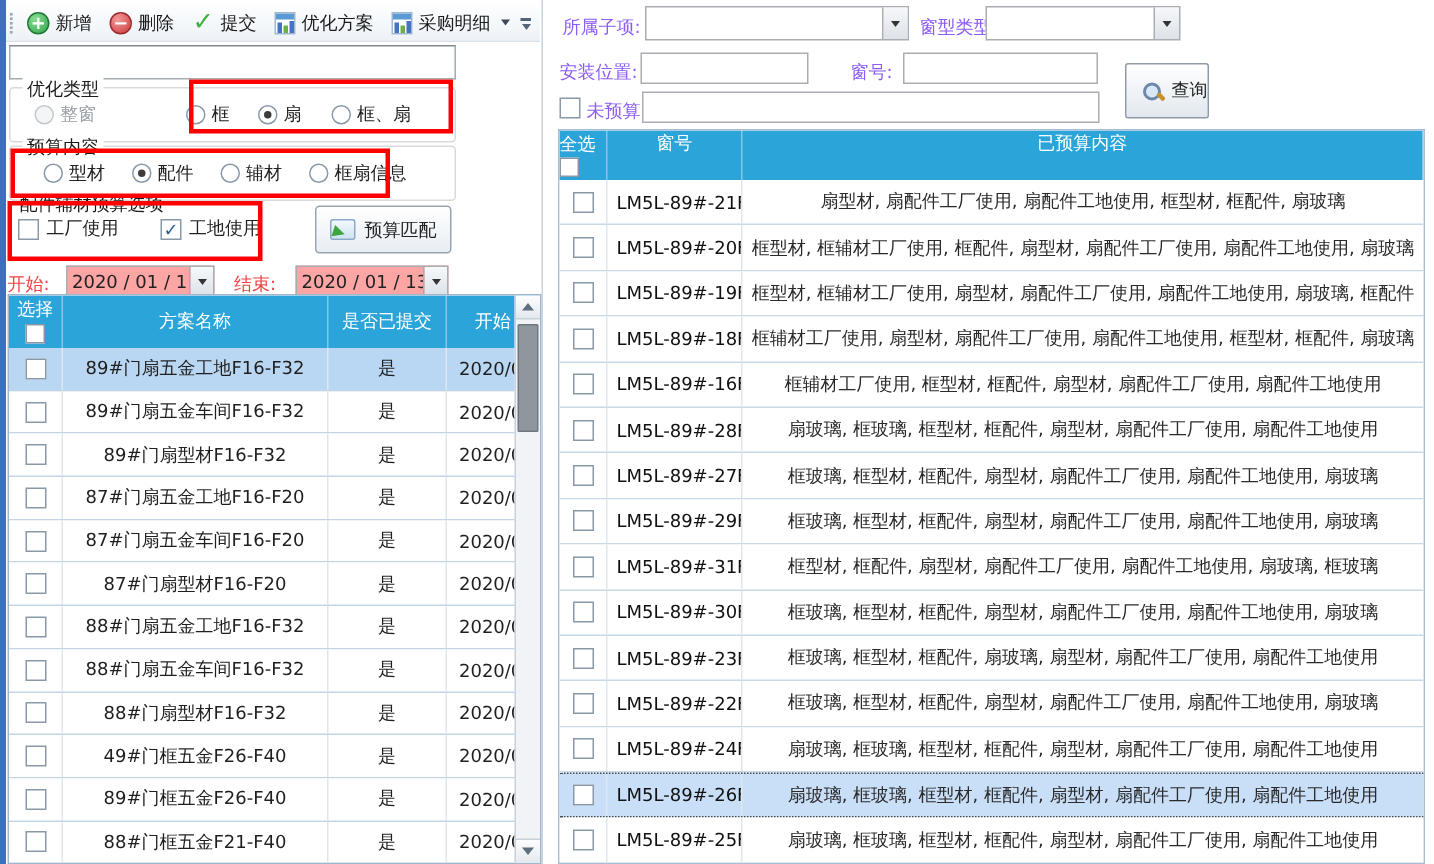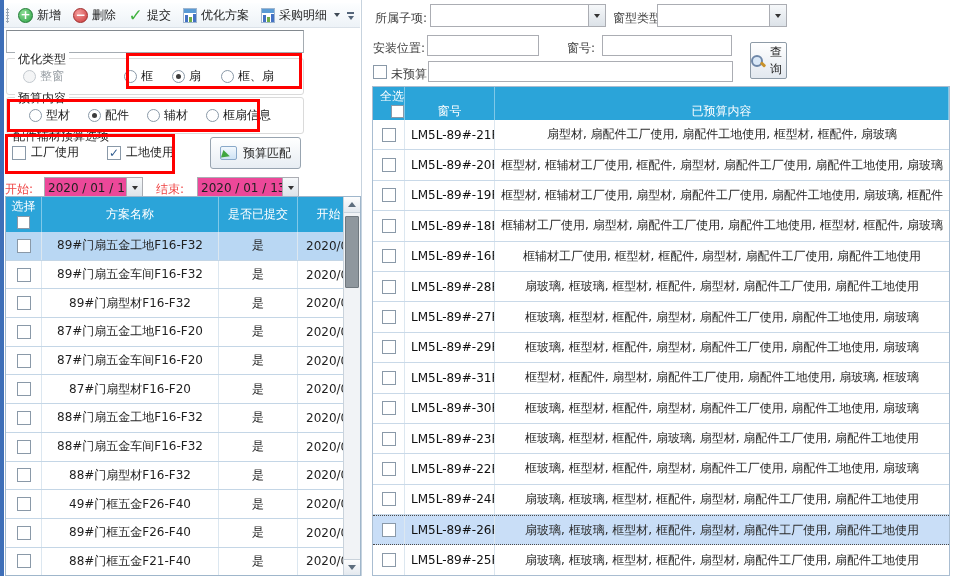--- a/index.html
+++ b/index.html
@@ -74,21 +74,21 @@
 #red3{left:1px;top:134px;width:170px;height:40px;}
 
 .match-btn{position:absolute;left:206px;top:137px;width:91px;height:32px;border:1px solid #98A4B0;border-radius:3px;
   background:linear-gradient(#FFFFFF,#E7EDF3);display:flex;align-items:center;justify-content:center;gap:6px;cursor:pointer;}
 .ico.match{width:17px;height:14px;border:1px solid #8AA9C9;background:linear-gradient(#F2F8FD,#CFE3F5);position:relative;border-radius:2px;}
 .ico.match::after{content:"";position:absolute;left:1px;bottom:0;width:0;height:0;border-top:4px solid transparent;border-bottom:4px solid transparent;border-left:8px solid #3FA53F;transform:rotate(18deg);}
 
 .date-label{position:absolute;color:#ef4444;}
 #lbl-start{left:1px;top:181px;}
 #lbl-end{left:152px;top:181px;}
-.dp{position:absolute;top:177px;height:21px;border:1px solid #ABADB3;background:#ec4899;display:flex;align-items:center;cursor:pointer;}
+.dp{position:absolute;top:177px;height:21px;border:1px solid #ABADB3;background:#fca5a5;display:flex;align-items:center;cursor:pointer;}
 #dp-start{left:40px;width:99px;}
 #dp-end{left:193px;width:102px;}
 .dp .val{flex:1;padding:0 3px;white-space:nowrap;overflow:hidden;}
 .dp .dbtn{width:16px;height:100%;background:linear-gradient(#F6F8FA,#DCE2E8);border-left:1px solid #ABADB3;display:flex;align-items:center;justify-content:center;}
 .tri-down{width:0;height:0;border-left:3.5px solid transparent;border-right:3.5px solid transparent;border-top:4px solid #333;}
 
 
 .ptable{position:absolute;left:1px;top:196px;width:356px;height:380px;border:1px solid #9FB6CB;background:#fff;overflow:hidden;}
 .phead{display:flex;height:35px;background:#2BA4D9;color:#fff;}
 .phc{display:flex;align-items:center;justify-content:center;border-right:1px solid rgba(255,255,255,.4);overflow:hidden;}
@@ -105,46 +105,46 @@
 
 .scroll-v{position:absolute;right:0;top:0;width:17px;height:100%;background:#F1F3F6;border-left:1px solid #C9D2DB;}
 .sbtn{position:absolute;left:0;width:100%;height:16px;display:flex;align-items:center;justify-content:center;background:linear-gradient(#FDFDFD,#E4E9EF);cursor:pointer;}
 .sbtn.up{top:0;border-bottom:1px solid #C9D2DB;}
 .sbtn.down{bottom:0;border-top:1px solid #C9D2DB;}
 .tri-up{width:0;height:0;border-left:4px solid transparent;border-right:4px solid transparent;border-bottom:5px solid #5E6E7E;}
 .tri-dn{width:0;height:0;border-left:4px solid transparent;border-right:4px solid transparent;border-top:5px solid #5E6E7E;}
 .sthumb{position:absolute;top:19px;left:1px;width:14px;height:72px;background:#8F979E;border:1px solid #70787F;border-radius:1px;cursor:pointer;}
 
 
-.q-label{position:absolute;color:#404040;white-space:nowrap;}
+.q-label{position:absolute;color:#8b5cf6;white-space:nowrap;}
 #lbl-subitem{left:5px;top:10px;}
 #lbl-wintype{left:243px;top:10px;}
 #lbl-install{left:3px;top:40px;}
 #lbl-winno{left:197px;top:40px;}
 .combo{position:absolute;top:4px;height:23px;border:1px solid #ABADB3;background:#fff;display:flex;align-items:stretch;cursor:pointer;}
 #combo-subitem{left:60px;width:176px;}
 #combo-wintype{left:287px;width:130px;}
 .combo .cval{flex:1;}
 .combo .cbtn{width:17px;background:linear-gradient(#F6F8FA,#DCE2E8);border-left:1px solid #ABADB3;display:flex;align-items:center;justify-content:center;}
 .tinput{position:absolute;height:21px;border:1px solid #ABADB3;background:#fff;font:inherit;padding:0 3px;}
 #inp-install{left:57px;top:35px;width:112px;}
 #inp-winno{left:232px;top:35px;width:130px;}
 #inp-nobudget{left:58px;top:61px;width:305px;}
 .nb-check{position:absolute;left:3px;top:65px;}
 #lbl-nobudget{left:21px;top:66px;}
-.search-btn{position:absolute;left:380px;top:42px;width:37px;height:37px;border:1px solid #8E9BA7;border-radius:2px;
+.search-btn{position:absolute;left:380px;top:42px;width:56px;height:37px;border:1px solid #8E9BA7;border-radius:2px;
   background:linear-gradient(#FFFFFF,#E2E8EF);display:flex;align-items:center;justify-content:flex-end;gap:5px;cursor:pointer;}
 .ico.mag{width:14px;height:14px;position:relative;}
 .ico.mag::before{content:"";position:absolute;left:0;top:1px;width:8px;height:8px;border:2px solid #6E87A8;border-radius:50%;background:#D9E8F7;}
 .ico.mag::after{content:"";position:absolute;left:9px;top:9px;width:6px;height:3px;background:#C8922B;transform:rotate(45deg);border-radius:1px;}
 
 
 .btable{position:absolute;left:2px;top:86px;width:578px;height:490px;border:1px solid #A9BDD1;background:#fff;overflow:hidden;}
 .bhead{display:flex;height:33px;background:#2BA4D9;color:#fff;}
-.bhc{display:flex;align-items:flex-end;justify-content:center;border-right:1px solid rgba(255,255,255,.4);overflow:hidden;}
+.bhc{display:flex;align-items:flex-start;justify-content:center;border-right:1px solid rgba(255,255,255,.4);overflow:hidden;}
 .bhc.c1{flex-direction:column;justify-content:flex-start;padding-top:1px;}
 .bhc .checkbox{width:13px;height:13px;}
 .c1{width:32px;flex:0 0 32px;}
 .c2{width:90px;flex:0 0 90px;}
 .c3{flex:1;}
 .brow{display:flex;height:30.4px;border-bottom:1px solid #C9D9E8;background:#fff;}
 .brow.sel{background:#C9DEF7;border-top:1px dotted #4A4A4A;border-bottom:1px dotted #4A4A4A;}
 .bcell{display:flex;align-items:center;overflow:hidden;white-space:nowrap;color:#2A2A2A;}
 .bcell.c1{justify-content:center;border-right:1px solid #DCE7F0;}
 .bcell.c2{padding-left:6px;border-right:1px solid #DCE7F0;color:#111;}

